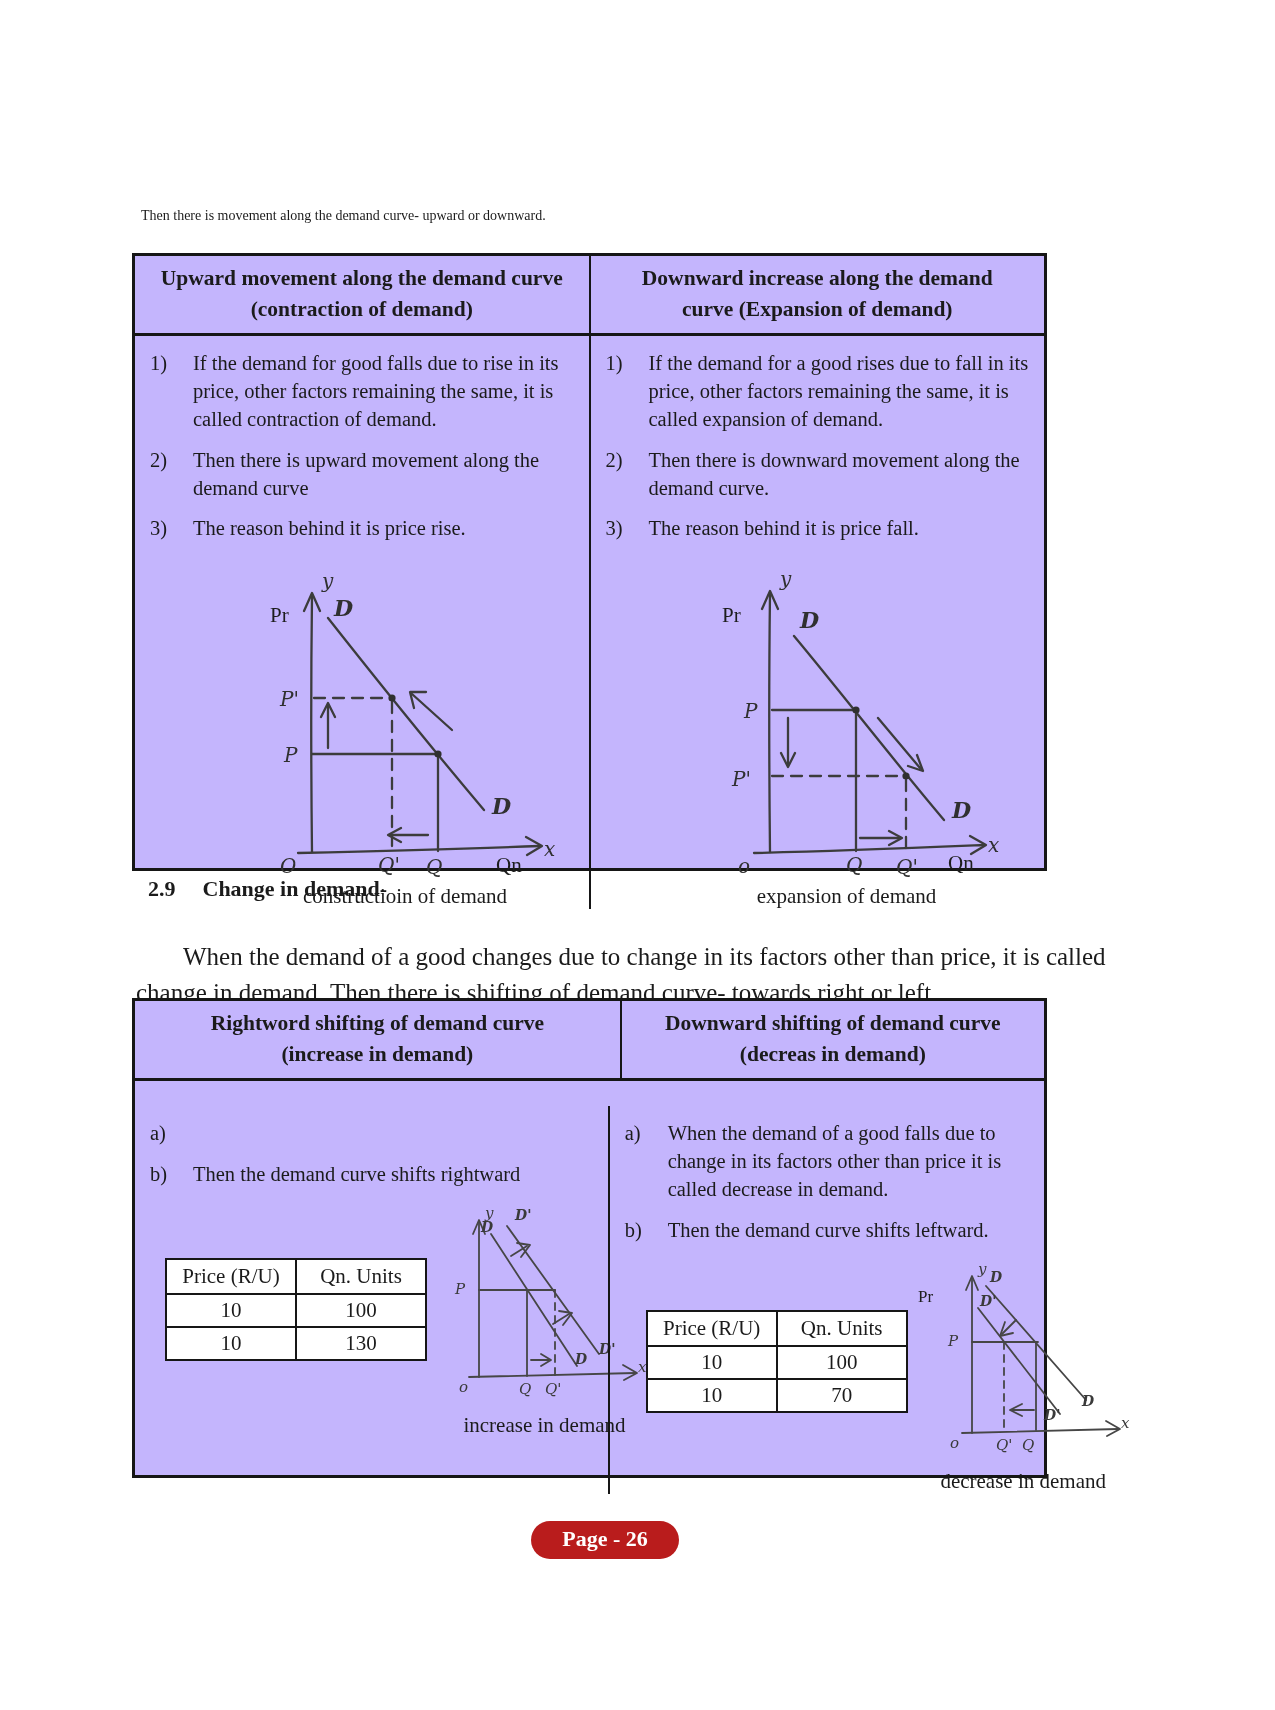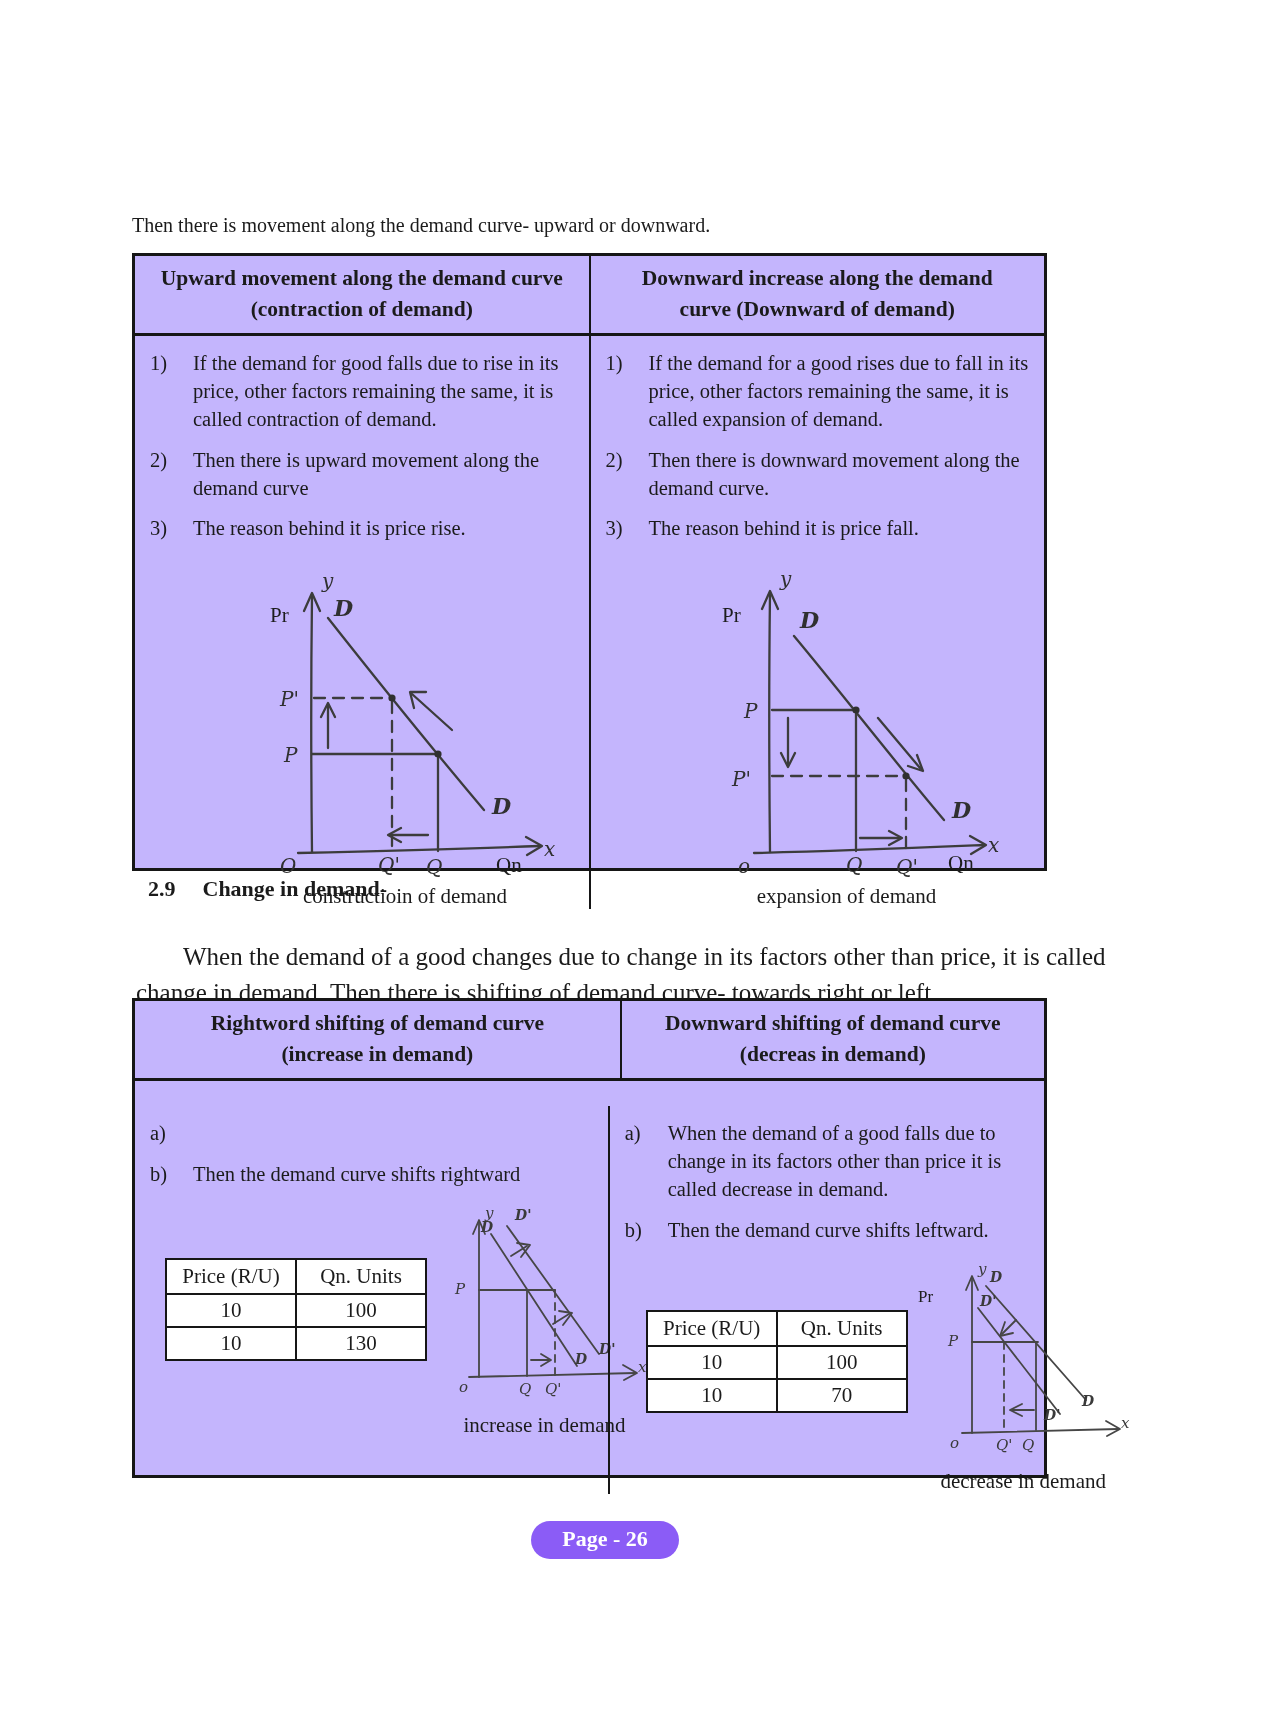--- a/index.html
+++ b/index.html
@@ -1,20 +1,20 @@
 <!DOCTYPE html>
 <html><head>
 <meta charset="utf-8">
 <style>
   html,body{margin:0;padding:0;}
   body{
     width:1275px;height:1710px;background:#ffffff;
     font-family:"Liberation Serif",serif;color:#1b1b1b;position:relative;overflow:hidden;
   }
-  .intro{position:absolute;left:132px;top:194px;font-size:20px;}
+  .intro{position:absolute;left:141px;top:194px;font-size:14px;}
 
   .doc-table{position:absolute;left:132px;width:909px;border:3px solid #161616;display:flex;flex-direction:column;background:#c4b5fd;}
   .t1{top:253px;height:612px;}
   .t2{top:998px;height:474px;gap:25px;}
   .thead{display:flex;border-bottom:3px solid #161616;}
   .hcell{flex:1;text-align:center;font-weight:bold;font-size:21.5px;line-height:1.42;padding:7px 6px 9px;}
   .hcell.sep{border-left:2.5px solid #161616;}
   .tbody{display:flex;flex:1;}
   .cell{flex:1;padding-top:12px;min-width:0;}
   .cell.sep{border-left:2.5px solid #161616;}
@@ -39,21 +39,21 @@
   .cl .ptwrap{margin:56px 0 0 30px;}
   .cr .ptwrap{margin:52px 0 0 36px;}
   .ptable{border-collapse:collapse;font-size:21px;background:#fff;}
   .ptable th,.ptable td{border:2.5px solid #161616;text-align:center;font-weight:normal;padding:3px 16px;}
   .ptable th{padding:4px 14px;margin-top:16px;}
   .ptable td{min-width:96px;}
 
   .gw2l{margin-left:10px;width:222px;}
   .gw2r{margin-left:8px;width:215px;}
 
-  .badge{position:absolute;left:531px;top:1521px;width:148px;padding:5px 0 7px;background:#8b5cf6;color:#fff;
+  .badge{position:absolute;left:531px;top:1521px;width:148px;padding:5px 0 7px;background:#b91c1c;color:#fff;
          font-weight:bold;font-size:22px;text-align:center;border-radius:22px;}
 
   
   .ink path{stroke:#3c3c3c;stroke-width:2.3;fill:none;stroke-linecap:round;stroke-linejoin:round;}
   .ink path.dash{stroke-dasharray:11 8;}
   .ink circle{fill:#303030;stroke:none;}
   .inks path{stroke:#464646;stroke-width:1.8;fill:none;stroke-linecap:round;stroke-linejoin:round;}
   .inks path.dash{stroke-dasharray:7 6;}
   text.hw{font-family:"DejaVu Serif",serif;font-style:italic;font-size:20px;fill:#303030;}
   text.hwD{font-family:"DejaVu Serif",serif;font-style:italic;font-weight:bold;font-size:22px;fill:#303030;}
@@ -70,21 +70,21 @@
   <p class="intro">Then there is movement along the demand curve- upward or downward.</p>
 
   <div class="doc-table t1">
     <div class="thead">
       <div class="hcell">
         <div>Upward movement along the demand curve</div>
         <div>(contraction of demand)</div>
       </div>
       <div class="hcell sep">
         <div>Downward increase along the demand</div>
-        <div>curve (Downward of demand)</div>
+        <div>curve (Expansion of demand)</div>
       </div>
     </div>
     <div class="tbody">
 
       <div class="cell cl">
         <div class="item">
           <span class="num">1)</span>
           <span class="txt">If the demand for good falls due to rise in its price, other factors remaining the same, it is called contraction of demand.</span>
         </div>
         <div class="item">

